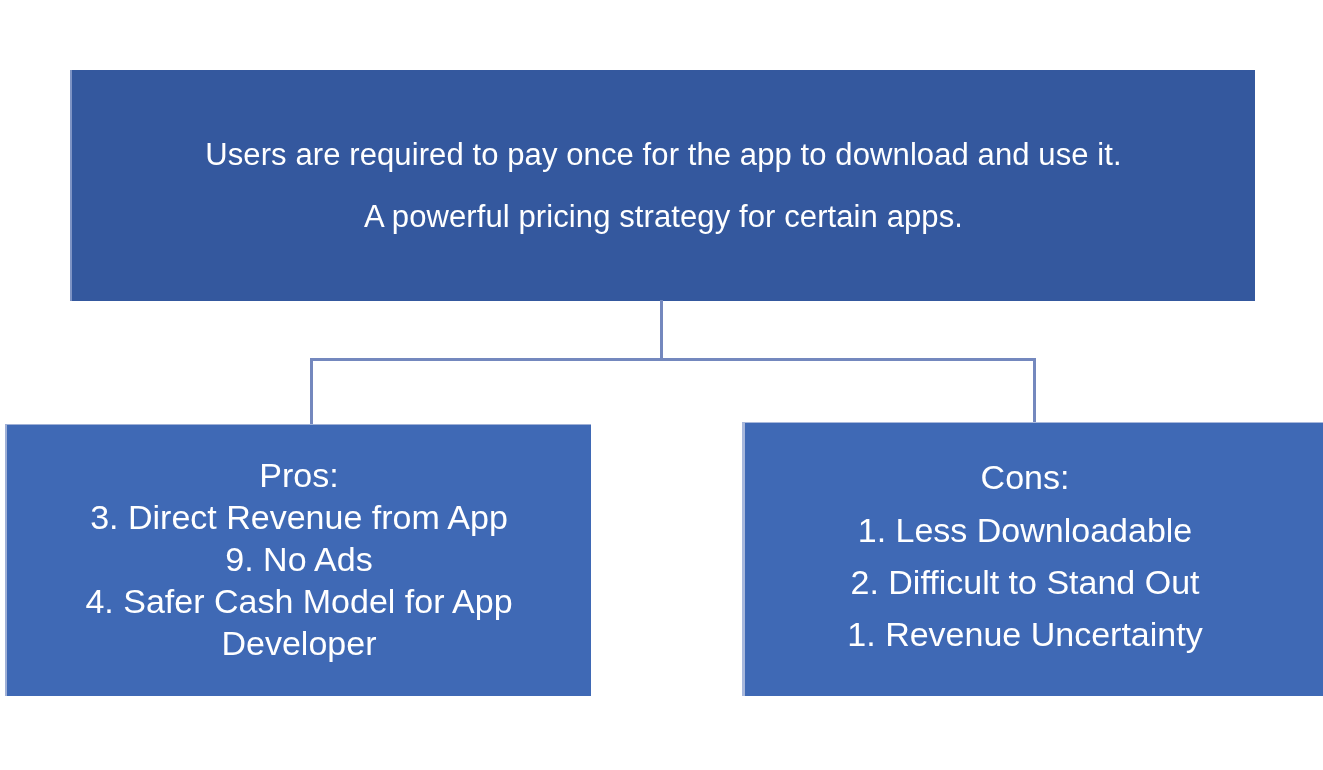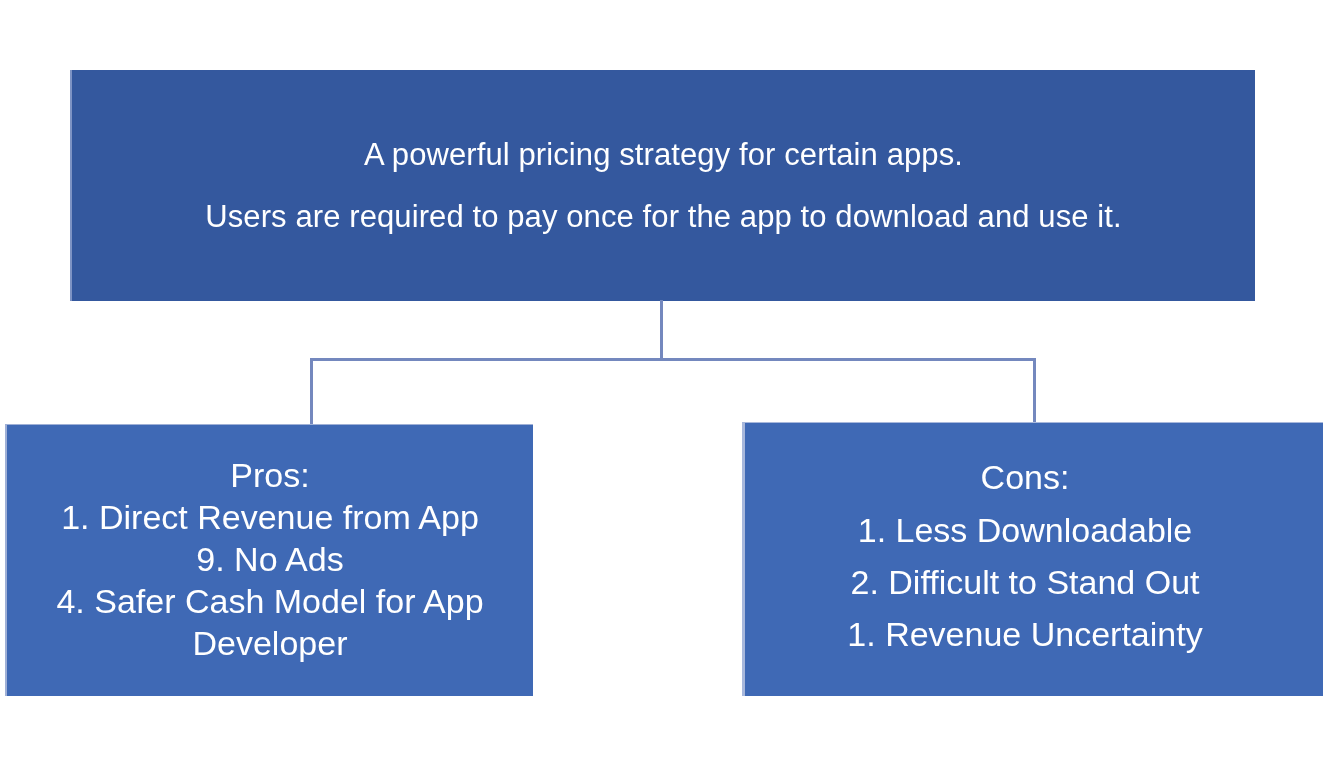--- a/index.html
+++ b/index.html
@@ -45,21 +45,21 @@
     font-size: 31px;
     font-weight: 400;
     line-height: 62px;
     letter-spacing: 0.1px;
     white-space: nowrap;
   }
 
   #pros-box {
     left: 5px;
     top: 424px;
-    width: 528px;
+    width: 586px;
     height: 272px;
     background: #3F69B5;
     border-left: 2px solid #9FB0D6;
     border-top: 1px solid #9FB0D6;
     padding: 6px 10px 10px 10px;
   }
   #cons-box {
     left: 742px;
     top: 422px;
     width: 581px;
@@ -125,33 +125,33 @@
     width: 3px;
     height: 66px;
   }
 </style>
 </head>
 <body>
 
 <div id="canvas">
 
   <div class="box" id="root-box">
+    <div class="line">Users are required to pay once for the app to download and use it.</div>
     <div class="line">A powerful pricing strategy for certain apps.</div>
-    <div class="line">Users are required to pay once for the app to download and use it.</div>
   </div>
 
   <div class="conn" id="conn-stem"></div>
   <div class="conn" id="conn-bar"></div>
   <div class="conn" id="conn-drop-left"></div>
   <div class="conn" id="conn-drop-right"></div>
 
   <div class="box" id="pros-box">
     <div class="branch-heading">Pros:</div>
     <ul class="branch-list">
-      <li>1. Direct Revenue from App</li>
+      <li>3. Direct Revenue from App</li>
       <li>9. No Ads</li>
       <li>4. Safer Cash Model for App Developer</li>
     </ul>
   </div>
 
   <div class="box" id="cons-box">
     <div class="branch-heading">Cons:</div>
     <ul class="branch-list">
       <li>1. Less Downloadable</li>
       <li>2. Difficult to Stand Out</li>

